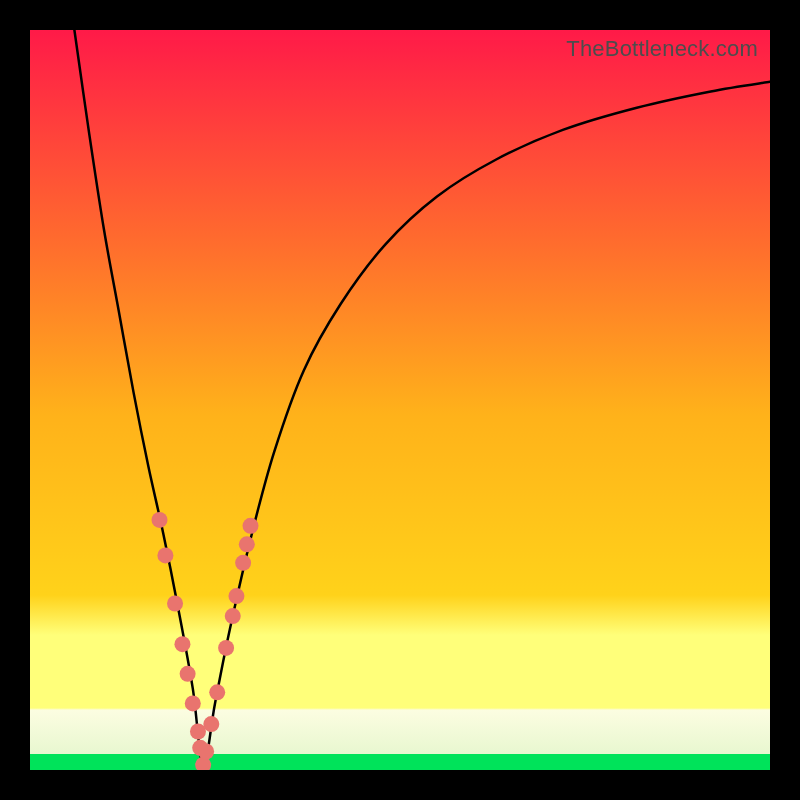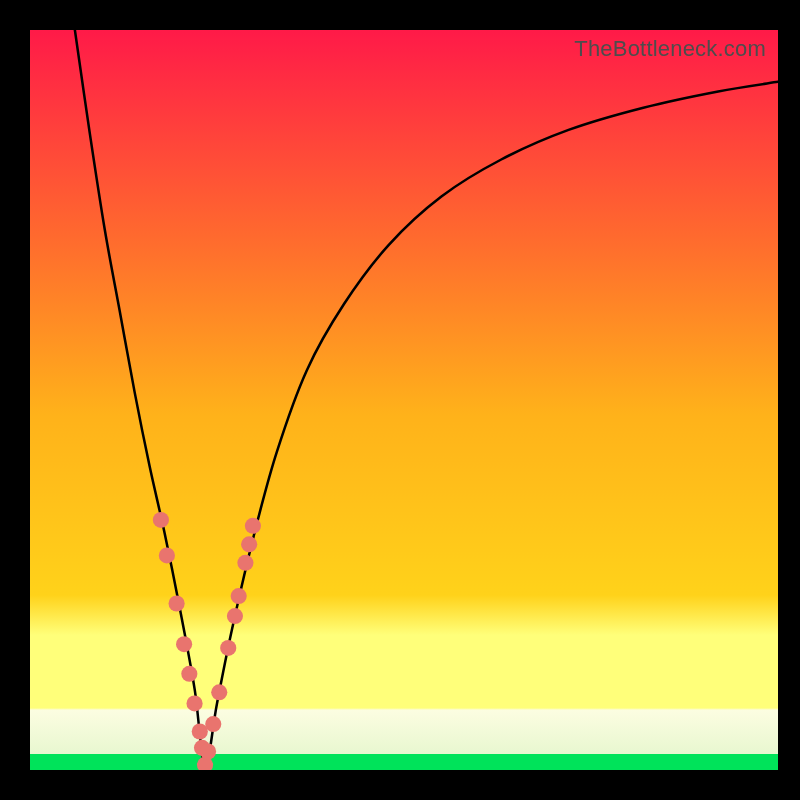--- a/index.html
+++ b/index.html
@@ -16,21 +16,20 @@
     inset: 0;
     background: #000;
   }
   .plot {
     position: absolute;
     left: 30px;
     top: 30px;
     width: 740px;
     height: 740px;
     overflow: hidden;
-    padding-left: 8px;
   }
   .gradient {
     position: absolute;
     inset: 0;
   }
   .watermark {
     position: absolute;
     top: 6px;
     right: 12px;
     color: #4d4d4d;

